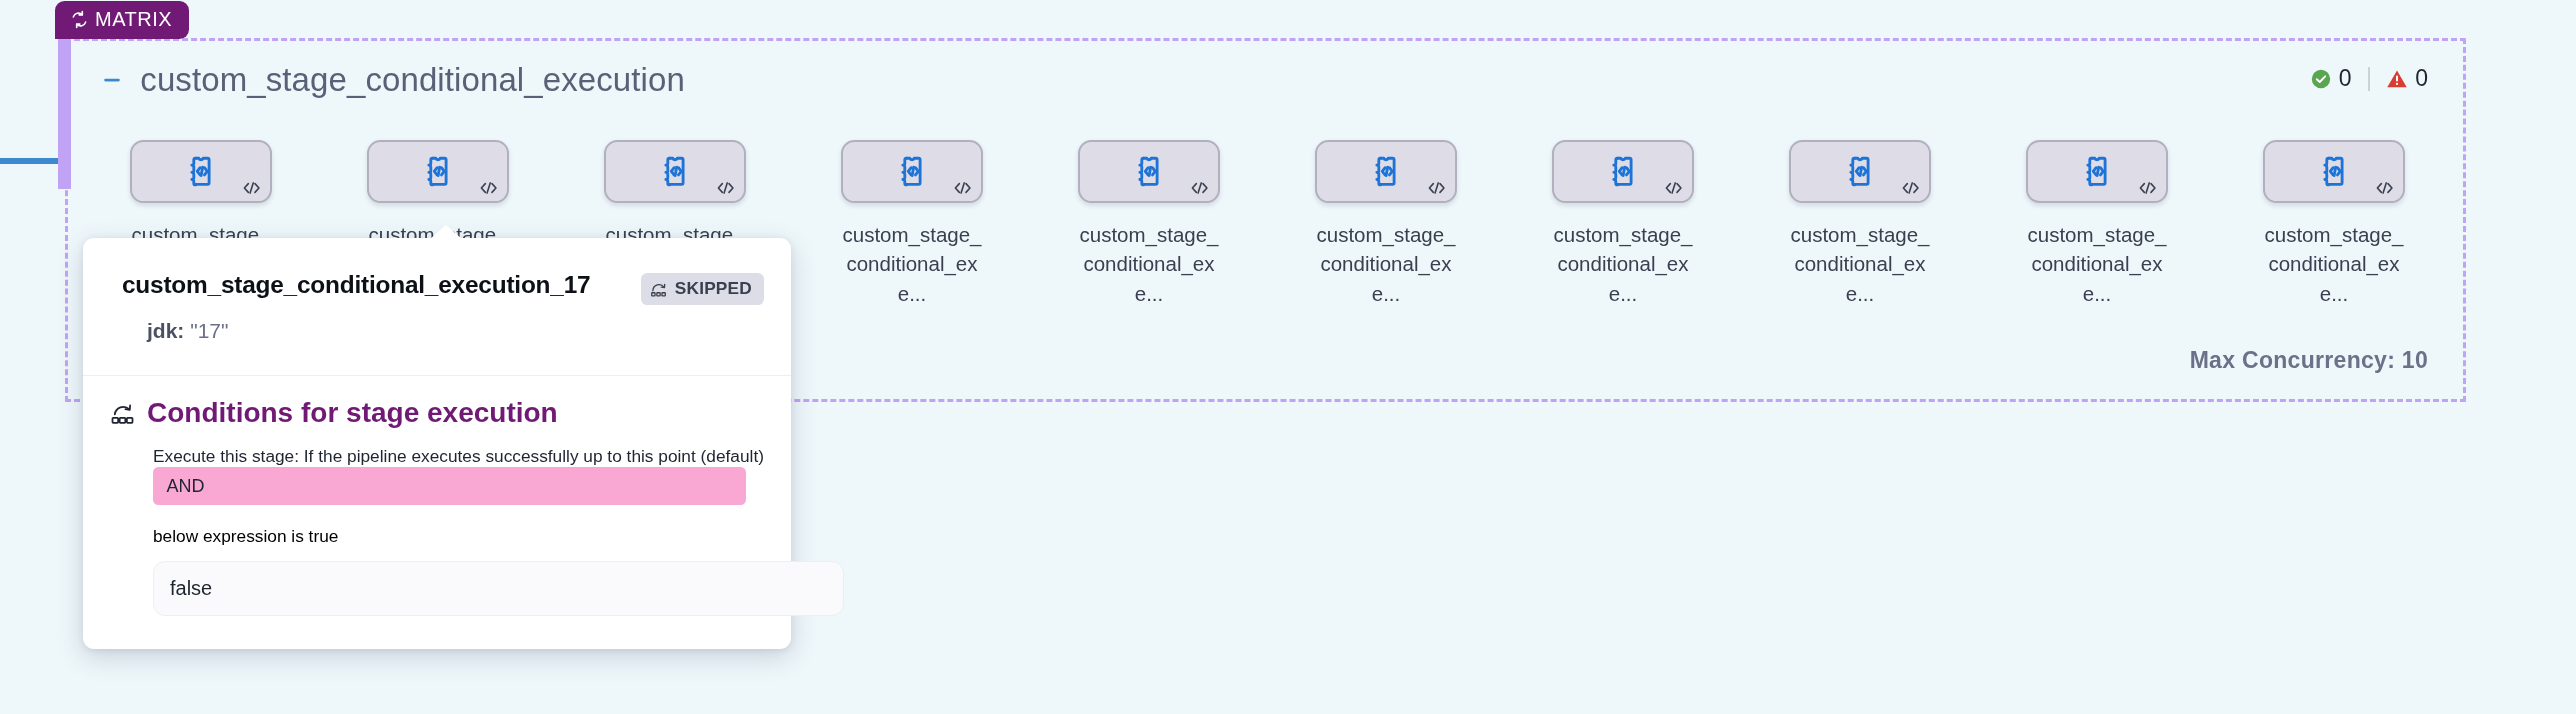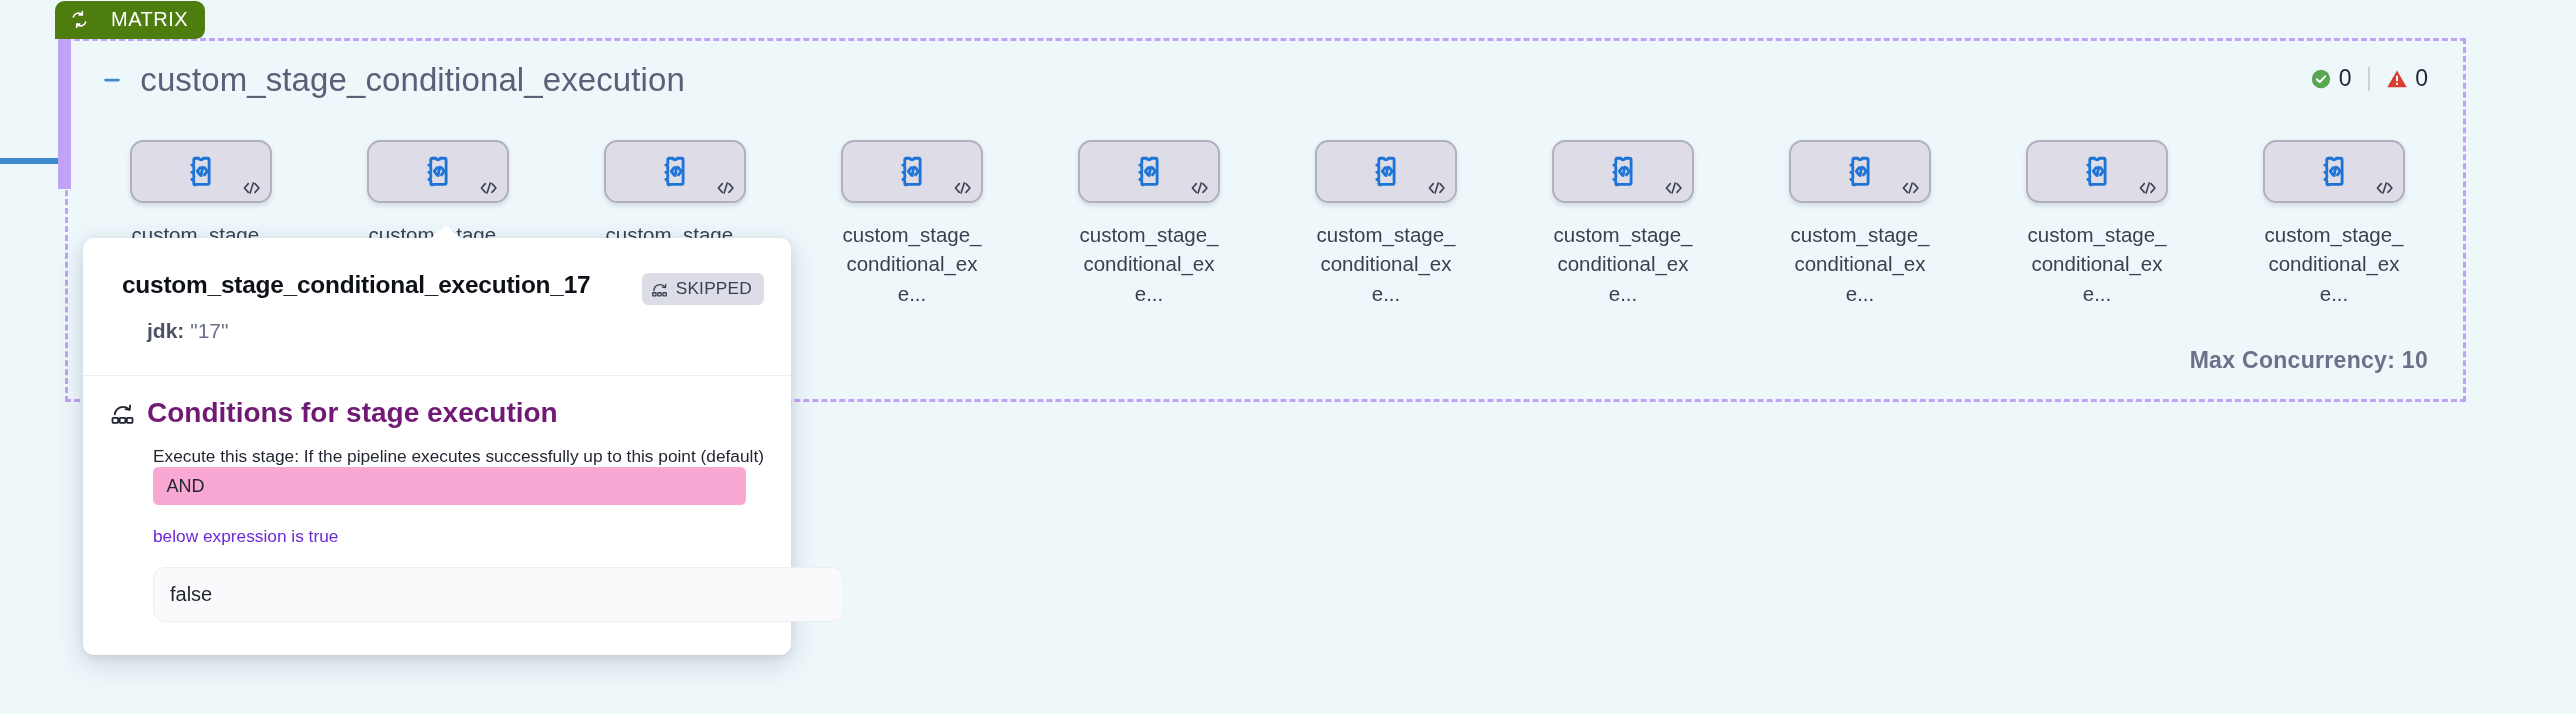--- a/index.html
+++ b/index.html
@@ -29,25 +29,25 @@
     background: #3e88cd;
   }
 
   
   .matrix-badge {
     position: absolute;
     left: 55px;
     top: 0.8px;
     height: 38px;
     padding: 0 17.3px 0 14px;
-    background: #4d7c0f;
+    background: #701a75;
     border-radius: 9.5px 9.5px 9.5px 0;
     display: flex;
     align-items: center;
-    gap: 21px;
+    gap: 5px;
     z-index: 6;
   }
   .matrix-badge .label {
     color: #ffffff;
     font-size: 20px;
     font-weight: 500;
     letter-spacing: 0.5px;
   }
   .matrix-icon { width: 21px; height: 21px; display: block; }
 
@@ -218,21 +218,21 @@
     border-radius: 6.3px;
     padding: 5.5px 12px 5.5px 9.5px;
     display: flex;
     align-items: center;
     gap: 7px;
     flex: none;
     margin-top: 1.6px;
   }
   .skipped-badge .txt {
     font-size: 17.3px;
-    font-weight: normal;
+    font-weight: bold;
     color: #3a4050;
     letter-spacing: 0.2px;
   }
   .skip-ico { width: 17.3px; height: 16px; display: block; }
 
   .tt-sub {
     padding: 14px 27px 32px 27px;
     font-size: 21px;
     color: #6a7188;
   }
@@ -269,24 +269,24 @@
     margin-left: 43px;
     background: #f9a8d4;
     border-radius: 5.5px;
     padding: 8.7px 13.4px;
     font-size: 18px;
     color: #1e2430;
     width: 593px;
   }
   .cond-note {
     font-size: 17.3px;
-    color: #6d28d9;
+    color: #000000;
     margin-left: 43px;
     margin-top: 20.5px;
-    margin-bottom: 20px;
+    margin-bottom: 14px;
   }
   .cond-expr {
     margin-left: 43px;
     background: #fafafc;
     border: 1.6px solid #eceef3;
     border-radius: 12px;
     padding: 15px 16px;
     font-size: 20px;
     color: #1e2430;
     width: 691px;

